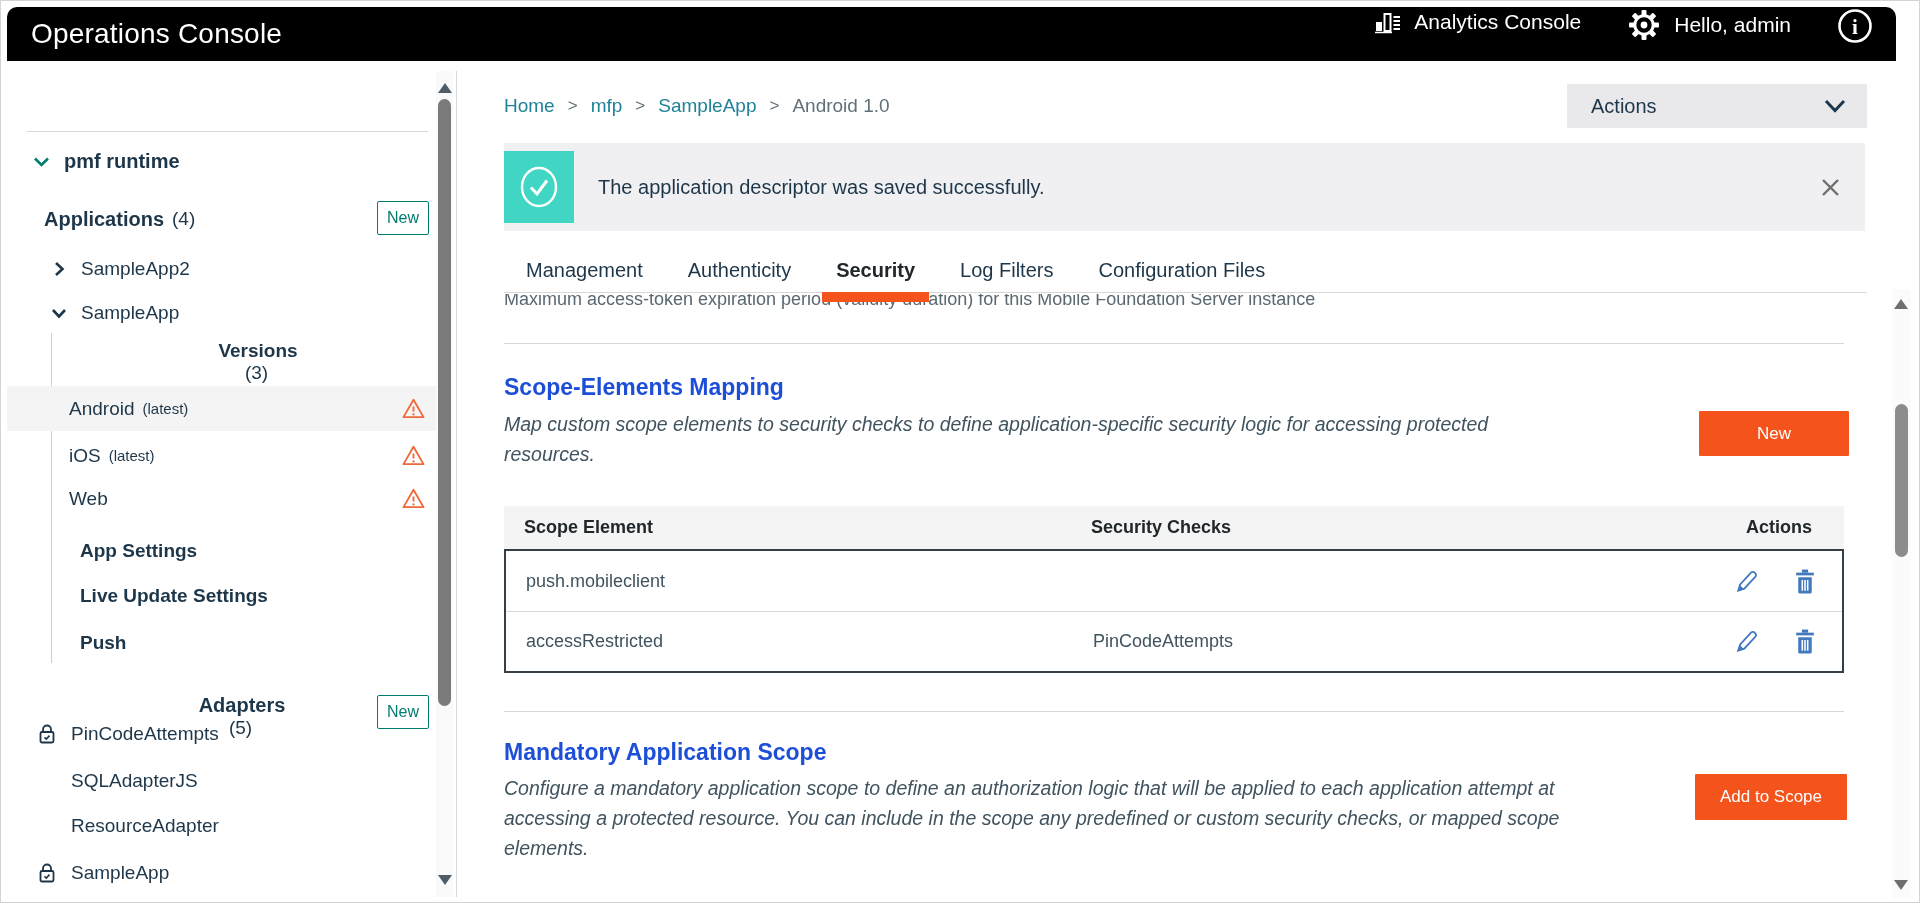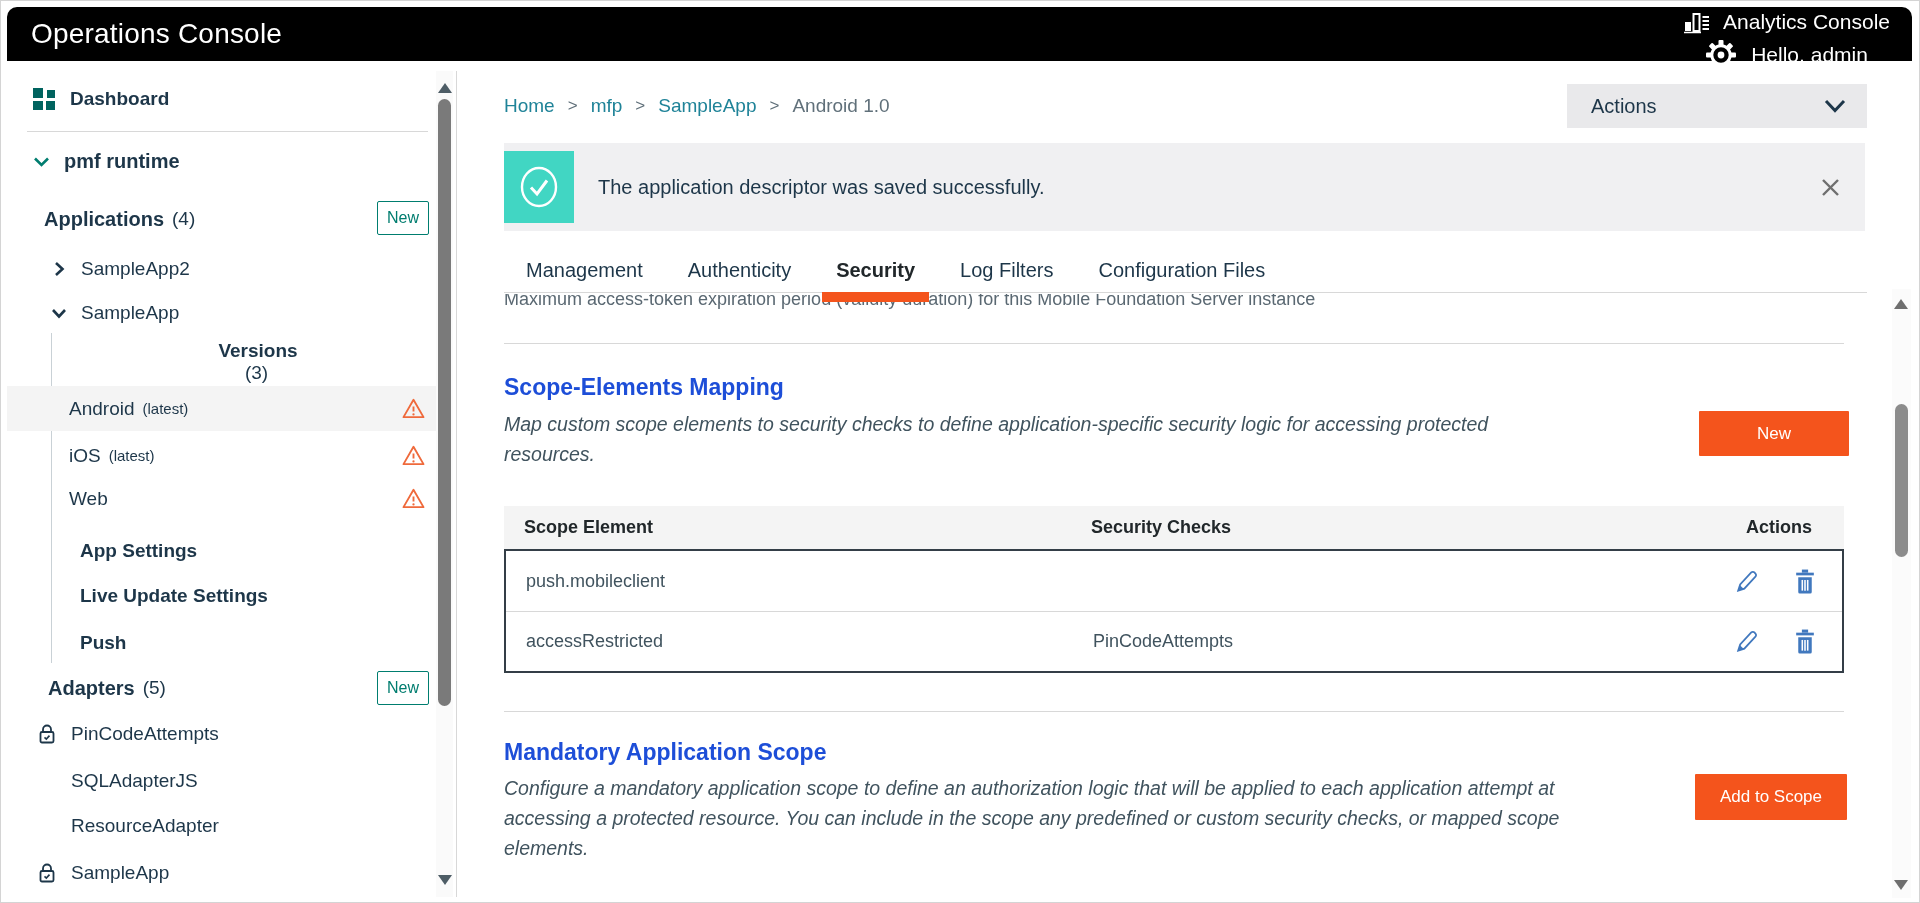--- a/index.html
+++ b/index.html
@@ -2,24 +2,24 @@
 <html><head>
 <meta charset="utf-8">
 <style>
   * { margin:0; padding:0; box-sizing:border-box; }
   html,body { background:#ffffff; }
   body { width:1920px; height:903px; font-family:"Liberation Sans", sans-serif; position:relative; overflow:hidden; }
 
   .app { position:absolute; inset:0; background:#fff; border:1px solid #d4d4d4; }
 
   
-  .topbar { position:absolute; left:6px; top:6px; right:7px; height:54px; background:#000;
+  .topbar { position:absolute; left:6px; top:6px; right:23px; height:54px; background:#000;
             border-radius:10px 10px 0 0; display:flex; align-items:center; color:#fff; }
   .topbar-title { font-size:28px; font-weight:400; padding-left:24px; letter-spacing:.2px; }
-  .topbar-right { margin-left:auto; display:flex; align-items:center; height:100%;flex-direction:column; }
+  .topbar-right { margin-left:auto; display:flex; align-items:flex-start; height:100%; }
   .topbar-item { display:flex; align-items:center; gap:12px; padding:0 22px; font-size:21px; cursor:pointer; }
   .topbar-divider { width:1px; background:#fff; }
 
   
   .sidebar { position:absolute; left:6px; top:70px; width:450px; bottom:5px; background:#fff;
              border-right:1px solid #d8d8d8; font-size:19px; color:#1d3649; }
   .srow { position:absolute; left:0; width:429px; height:45px; display:flex; align-items:center; cursor:pointer; }
   .srow .lbl { white-space:nowrap; }
   .bold { font-weight:bold;margin-left:11px; }
   .suffix-sm { font-size:15px; margin-left:8px; }
@@ -154,33 +154,20 @@
         <svg width="38" height="38" viewBox="0 0 38 38">
           <circle cx="19" cy="19" r="15.5" fill="none" stroke="#fff" stroke-width="2.6"></circle>
           <text x="19" y="27" text-anchor="middle" font-family="Liberation Serif, serif" font-size="21" font-weight="bold" fill="#fff">i</text>
         </svg>
       </div>
     </div>
   </div>
 
   <div class="sidebar">
 
-    <div class="srow indent-0" style="top:10px; height:36px;">
-      <span class="chev">
-        <svg width="23" height="23" viewBox="0 0 23 23">
-          <g fill="#00635f">
-            <rect x="0" y="0" width="10" height="10"></rect>
-            <rect x="14" y="2" width="8" height="8"></rect>
-            <rect x="0" y="13" width="10" height="9"></rect>
-            <rect x="13" y="13" width="9" height="9"></rect>
-          </g>
-        </svg>
-      </span>
-      <span class="lbl" style="font-weight:600;">Dashboard</span>
-    </div>
 
     <div class="side-hr"></div>
 
     <div class="srow indent-0" style="top:72px; height:36px;">
       <span class="chev">
         <svg width="17" height="17" viewBox="0 0 17 17">
             <polyline points="2,5.5 8.5,12 15,5.5" fill="none" stroke="#007d6f" stroke-width="2.6"></polyline>
           </svg>
       </span>
       <span class="lbl" style="font-weight:600; font-size:20px;">pmf runtime</span>
@@ -257,21 +244,21 @@
     </div>
 
     <div class="srow indent-2" style="top:502px;">
       <span class="lbl bold">Live Update Settings</span>
     </div>
 
     <div class="srow indent-2" style="top:549px;">
       <span class="lbl bold">Push</span>
     </div>
 
-    <div class="srow" style="top:599px; height:36px; padding-left:30px;">
+    <div class="srow" style="top:623px; height:36px; padding-left:30px;flex-direction:column;">
       <span class="lbl bold" style="font-size:20px;">Adapters</span>
       <span class="suffix-ct">(5)</span>
       <button class="new-btn" style="top:1px;">New</button>
     </div>
 
     <div class="srow" style="top:645px; height:36px; padding-left:28px;">
       <span class="lockwrap">
         <svg width="24" height="24" viewBox="0 0 24 24">
             <path d="M8 10 V7.5 a4 4 0 0 1 8 0 V10" fill="none" stroke="#1d3649" stroke-width="1.8"></path>
             <rect x="5.5" y="10" width="13" height="10.5" rx="1.5" fill="none" stroke="#1d3649" stroke-width="1.8"></rect>

